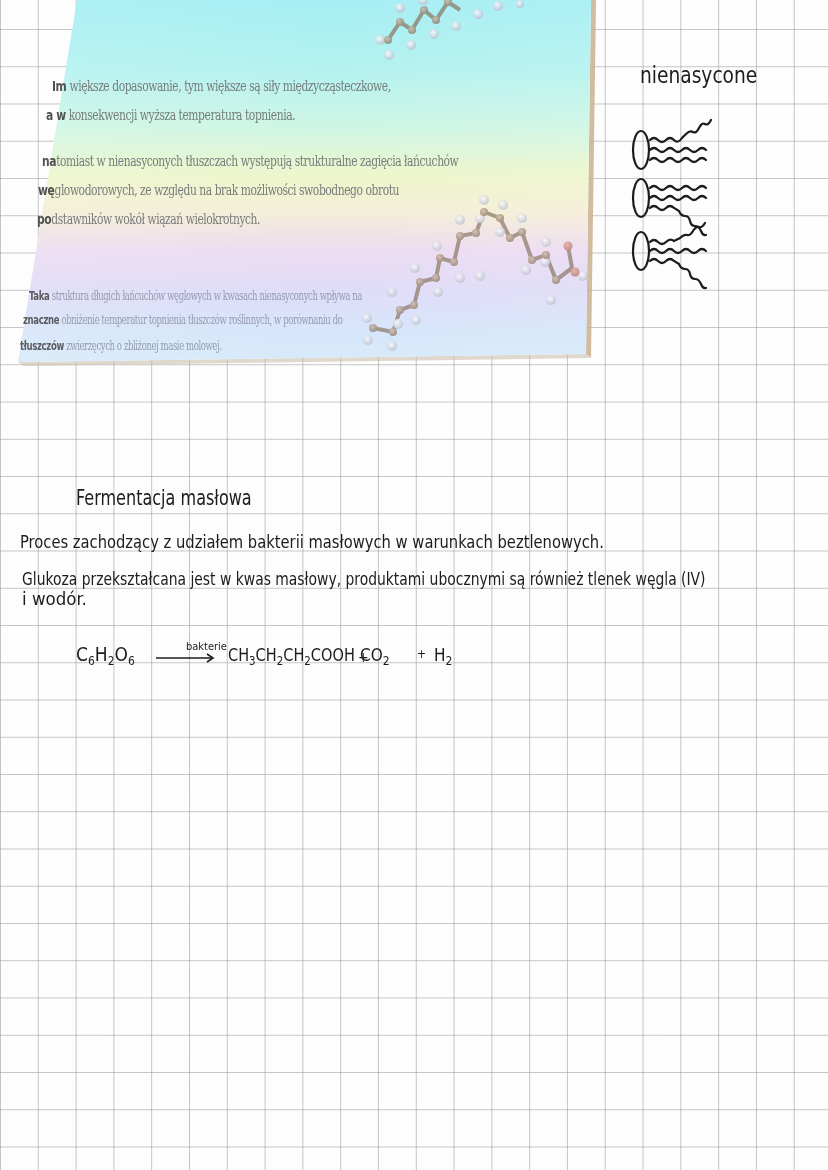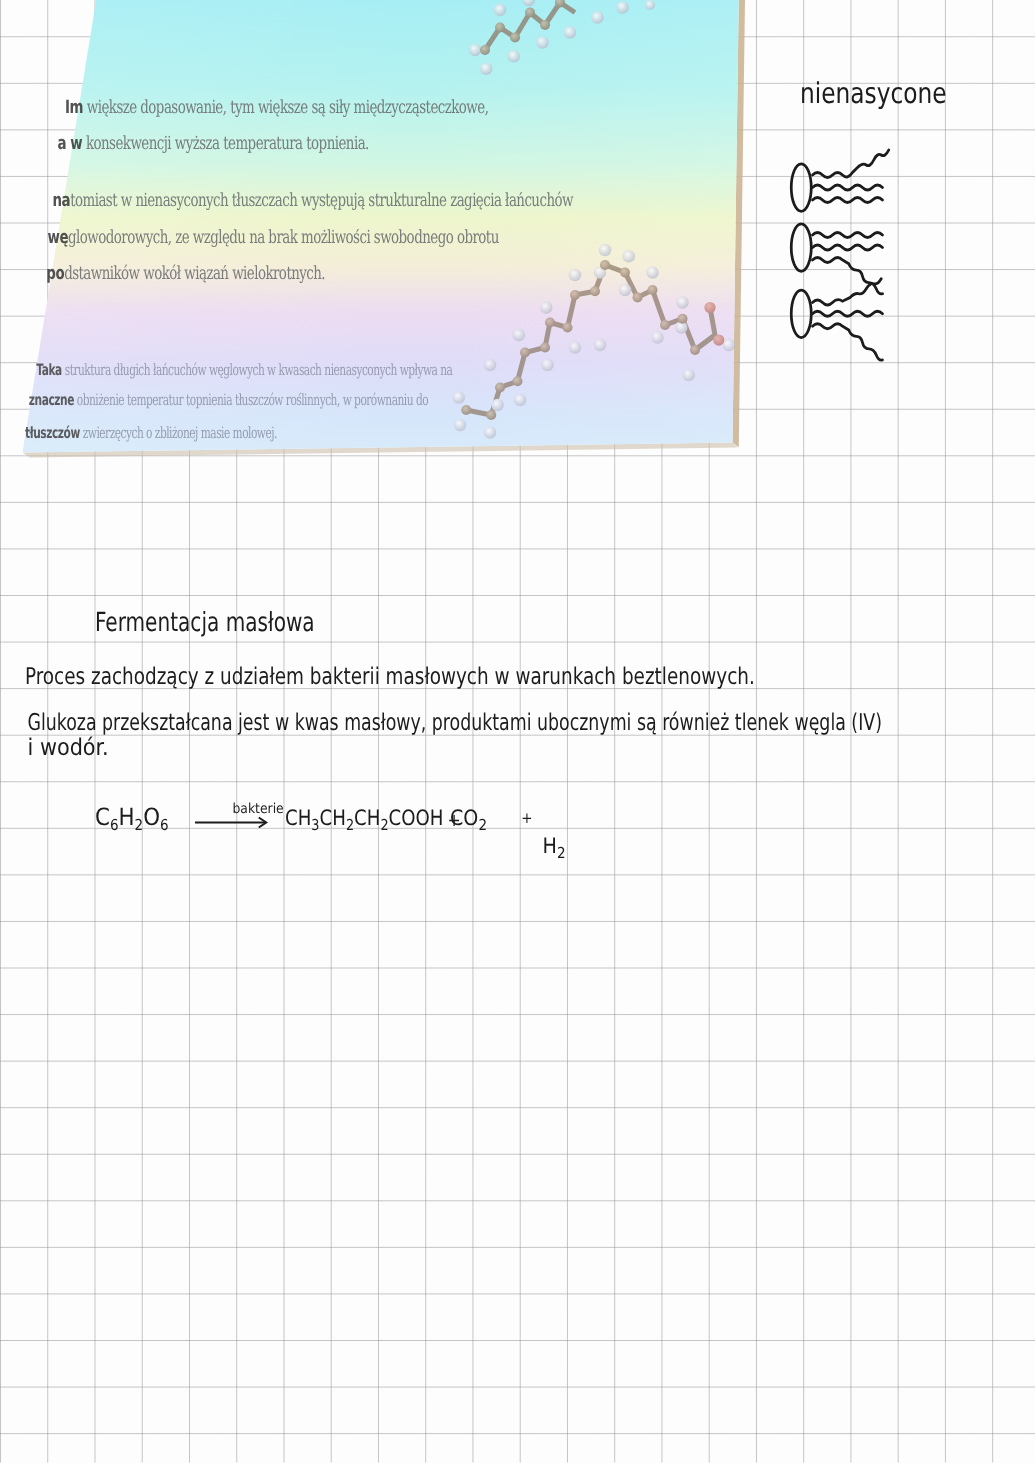--- a/index.html
+++ b/index.html
@@ -200,15 +200,15 @@
   <polyline points="53,2 59,6 53,10" fill="none" stroke="#1c1c1c" stroke-width="1.6"></polyline>
 </svg>
 <div class="hand formula" style="left:228px; top:645px; font-size:17px; transform:scaleX(0.95); transform-origin:left;">
   <span>CH</span><sub>3</sub><span>CH</span><sub>2</sub><span>CH</span><sub>2</sub><span>COOH</span>
 </div>
 <div class="hand" style="left:358px; top:649px; font-size:14px;">+</div>
 <div class="hand formula" style="left:360px; top:645px; font-size:17px;">
   <span>CO</span><sub>2</sub>
 </div>
 <div class="hand" style="left:417px; top:647px; font-size:12px;">+</div>
-<div class="hand formula" style="left:434px; top:645px; font-size:17px;margin-top:22px;">
+<div class="hand formula" style="left:434px; top:645px; font-size:17px;">
   <span>H</span><sub>2</sub>
 </div>
 
 </body></html>

